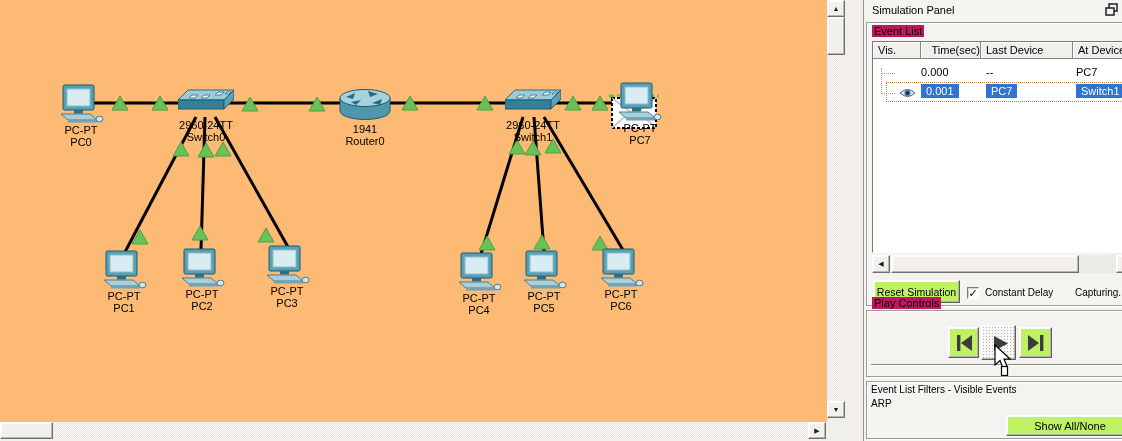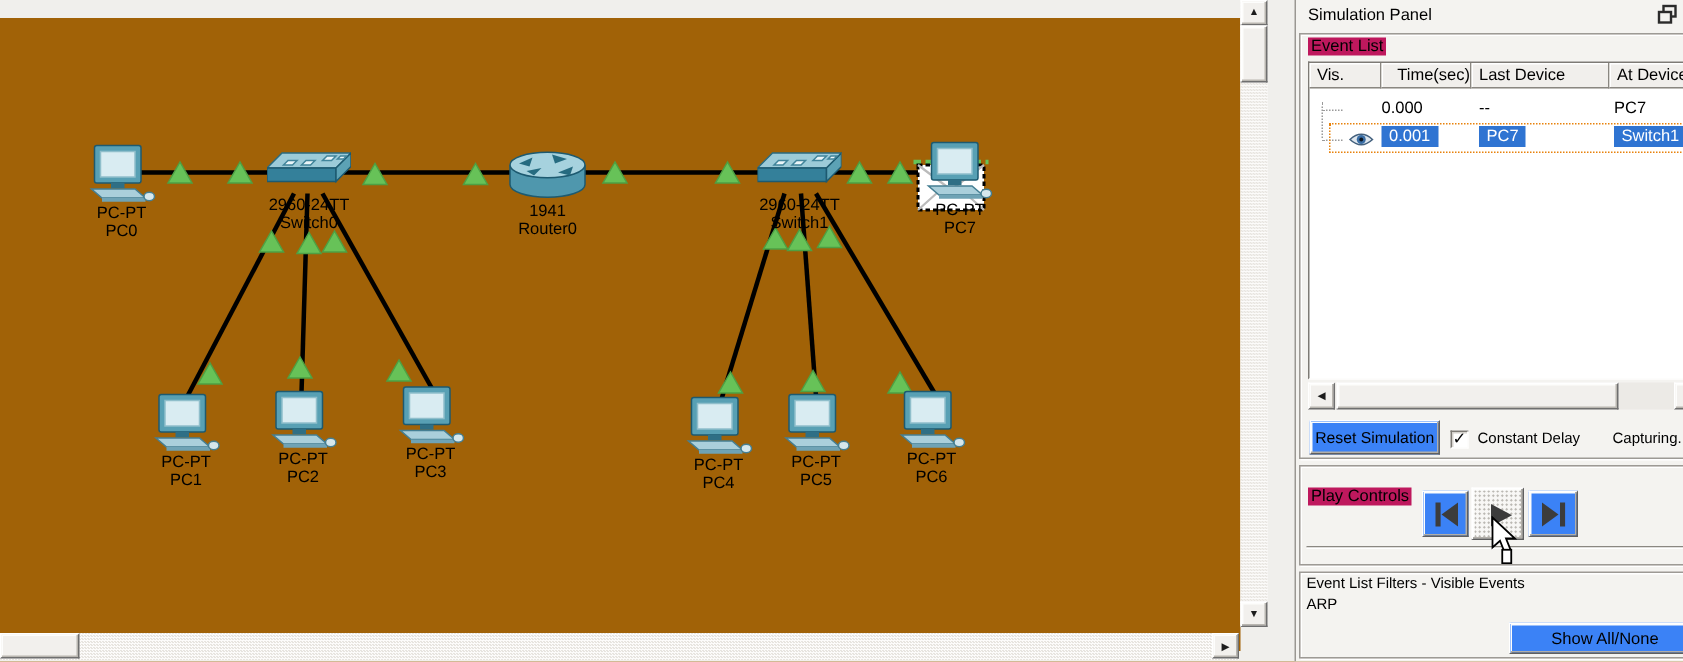--- a/index.html
+++ b/index.html
@@ -1,21 +1,21 @@
 <!DOCTYPE html>
 <html><head>
 <meta charset="utf-8">
 <style>
   * { margin:0; padding:0; box-sizing:border-box; }
   html,body { width:1122px; height:441px; overflow:hidden; }
   body { font-family:"Liberation Sans", sans-serif; background:#f0efec; }
   #screen { position:relative; width:1122px; height:441px; background:#f0efec; }
 
   
-  #canvas { position:absolute; left:0; top:12px; width:827px; height:422px; background:#a16207; overflow:hidden;padding-left:44px; }
+  #canvas { position:absolute; left:0; top:0; width:827px; height:422px; background:#fdba74; overflow:hidden;padding-left:44px; }
   #topo-svg { position:absolute; left:0; top:0; }
   .device { position:absolute; }
   .devlabel { position:absolute; transform:translateX(-50%); text-align:center;
               font-size:11px; line-height:12px; color:#000; white-space:nowrap; z-index:5; }
 
   
   .sb { position:absolute; background:#f3f1ee; }
   .checker { background-color:#fcfbfa;
     background-image:repeating-conic-gradient(#e7e4df 0% 25%, #fcfbfa 0% 50%);
     background-size:2px 2px; }
@@ -45,21 +45,21 @@
   .c-vis  { left:0;  width:48px; }
   .c-time { left:48px; width:60px; text-align:left; }
   .c-last { left:108px; width:92px; padding-left:5px; }
   .c-at   { left:200px; width:62px; padding-left:3px; }
   .selcell { background:#2f74d2; color:#fff; padding:1px 5px; }
   .selrow-outline { position:absolute; left:13px; top:-2px; width:247px; height:20px;
     border:1px dotted #e8820c; pointer-events:none; }
   .treev { position:absolute; left:8px; width:1px; border-left:1px dotted #9a9a9a; }
   .treeh { position:absolute; left:8px; height:1px; width:14px; border-top:1px dotted #9a9a9a; }
 
-  .btn { position:absolute; background:#3b82f6; border:1px solid;
+  .btn { position:absolute; background:#bef264; border:1px solid;
     border-color:#ffffff #5f5f5f #5f5f5f #ffffff;
     box-shadow:inset -1px -1px 0 #b2afa9, inset 1px 1px 0 #fdfdfc;
     font-size:11px; font-family:"Liberation Sans",sans-serif;
     display:flex; align-items:center; justify-content:center; cursor:default; }
   .dotface { background-image:radial-gradient(#b6b3ad 0.6px, transparent 0.7px);
     background-size:3px 3px; background-color:#f8f7f5; }
 
   .checkbox { position:absolute; width:12px; height:12px; background:#fff;
     border:1px solid; border-color:#7d7a75 #fdfdfc #fdfdfc #7d7a75;
     box-shadow:inset 1px 1px 0 #d5d2cd;
@@ -316,21 +316,21 @@
       <div class="sbtn" style="left:244px; top:0; width:18px; height:18px;">▶</div>
     </div>
 
     <button class="btn" style="left:9px; top:280px; width:87px; height:23px; font-size:10.5px;">Reset Simulation</button>
     <div class="checkbox" style="left:103px; top:287px;">✓</div>
     <div class="lbl" style="left:121px; top:287px;">Constant Delay</div>
     <div class="lbl" style="left:211px; top:287px;">Capturing...</div>
     <div class="lbl" style="left:265px; top:285px; color:#2fa52f; font-size:8px;">✳</div>
 
     <div class="groupbox" style="top:310px; height:67px;"></div>
-    <div class="grouplabel" style="left:8px; top:325px;">Play Controls</div>
+    <div class="grouplabel" style="left:8px; top:297px;">Play Controls</div>
 
     <button class="btn" style="left:84px; top:327px; width:31px; height:31px;">
       <svg class="glyph-svg" width="24" height="24" viewBox="0 0 24 24">
         <rect x="5" y="4" width="3.4" height="16" fill="#3c3c3c"></rect>
         <polygon points="20,4 20,20 9,12" fill="#3c3c3c"></polygon>
       </svg>
     </button>
     <button class="btn dotface" style="left:117px; top:325px; width:35px; height:35px;">
       <svg class="glyph-svg" width="24" height="24" viewBox="0 0 24 24">
         <polygon points="7,5 21,12.5 7,20" fill="#3c3c3c"></polygon>

